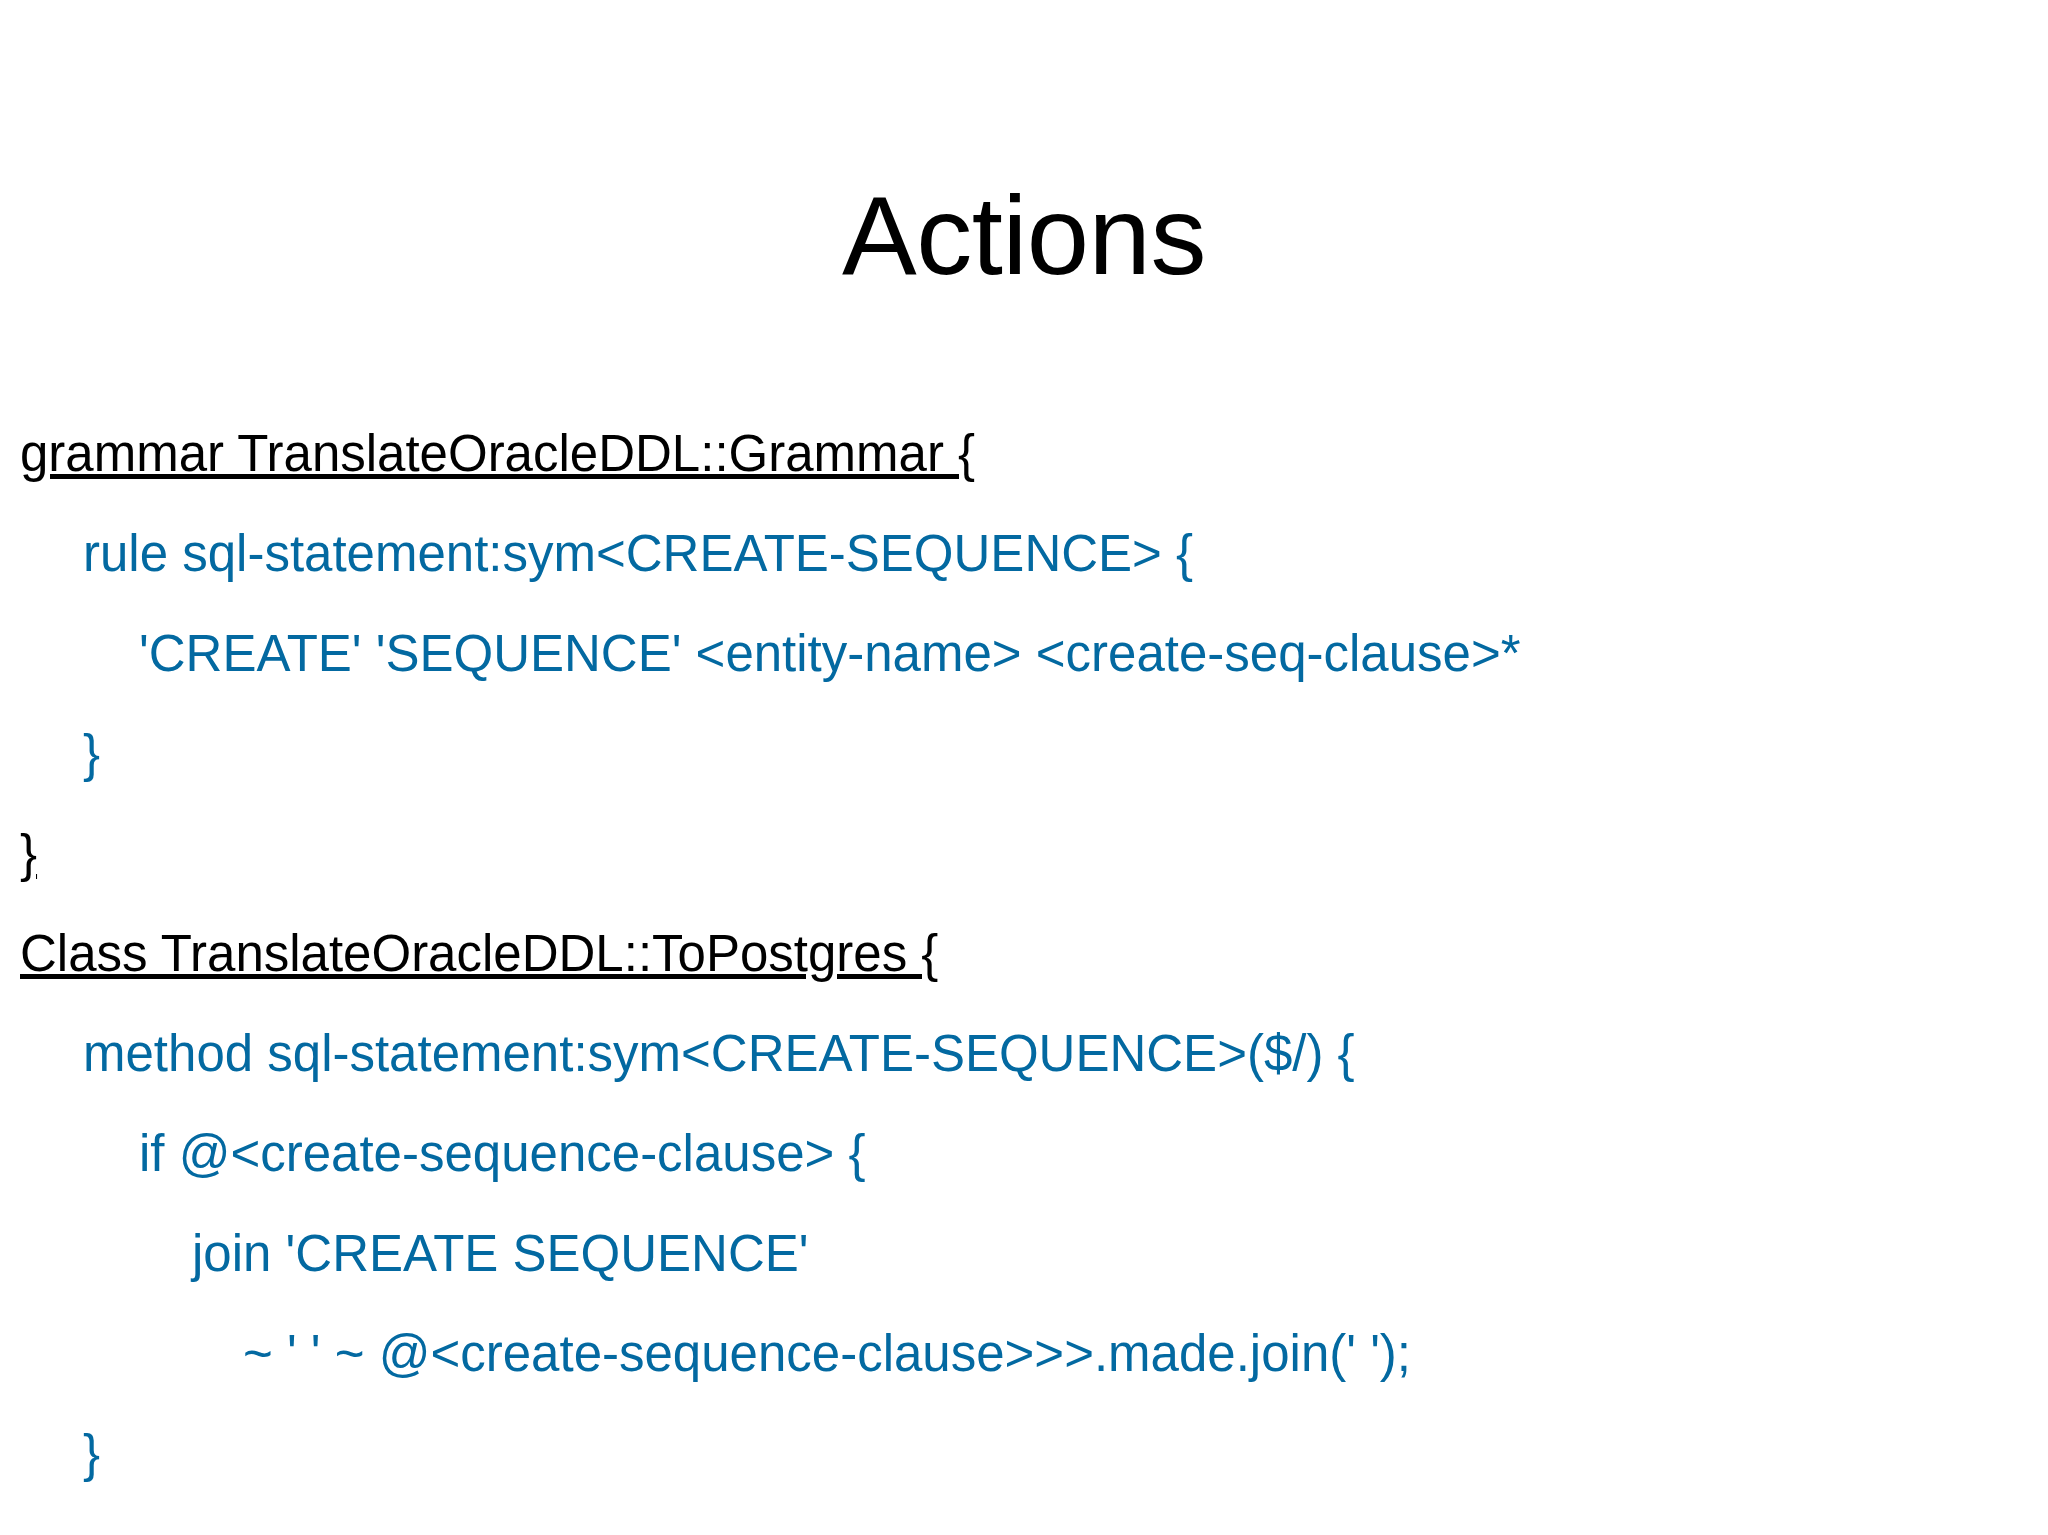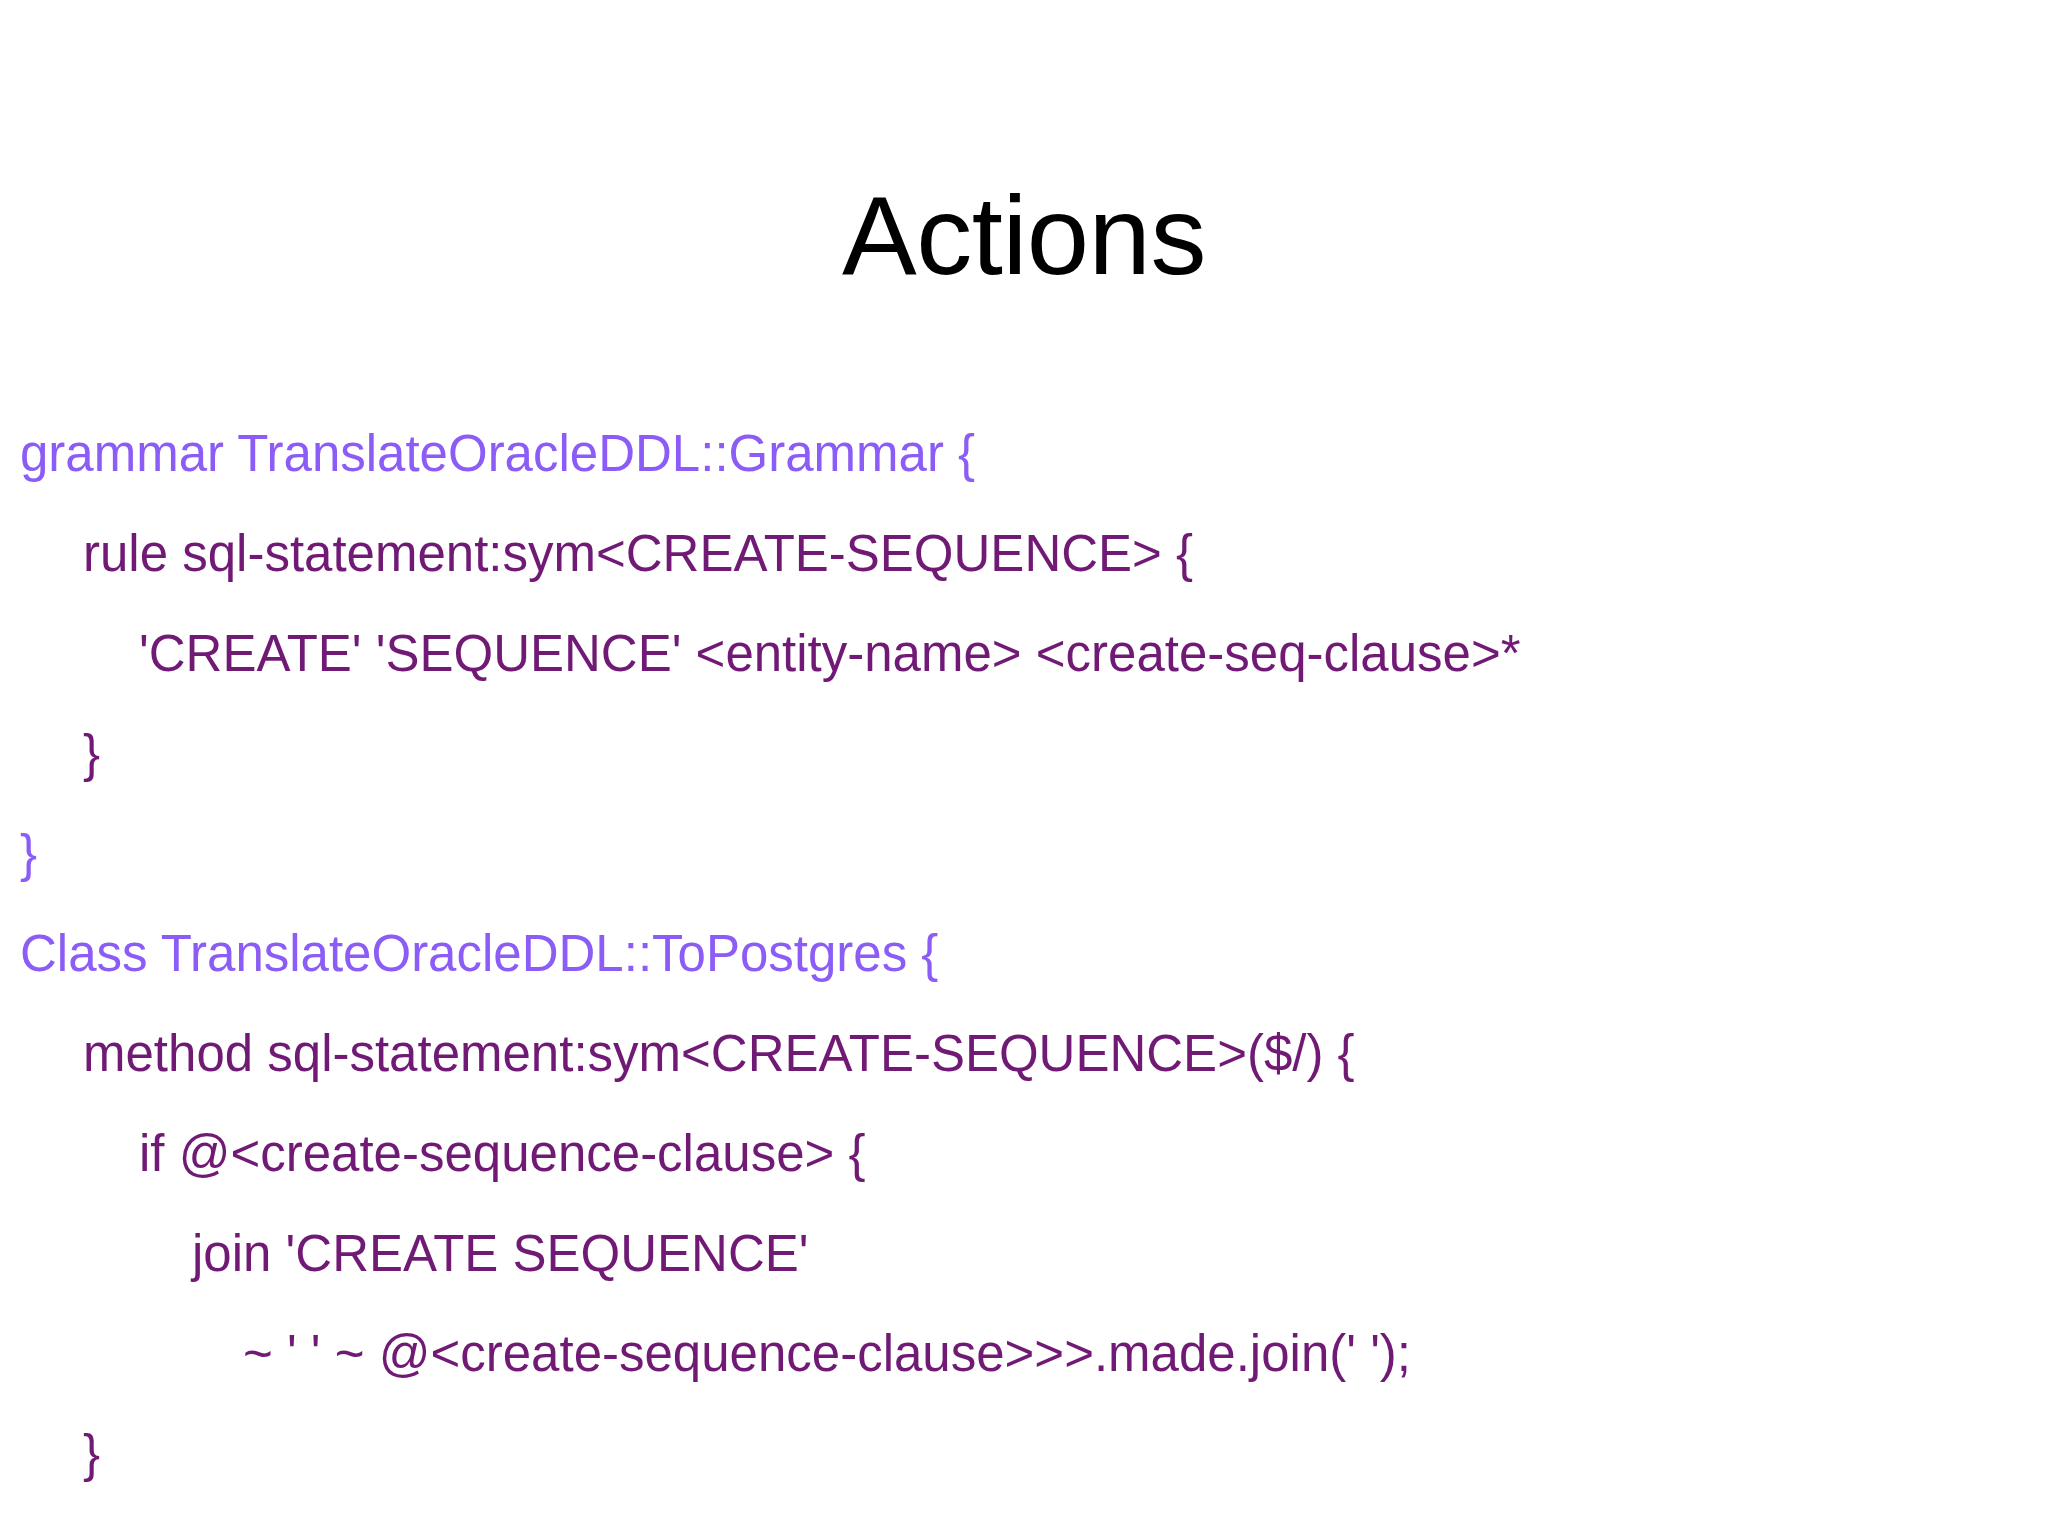--- a/index.html
+++ b/index.html
@@ -48,33 +48,34 @@
     line-height: 1.0;
     color: #000000;
   }
 
   .code-line {
     display: block;
     white-space: pre;
     height: 100px;
     line-height: 100px;
     font-size: 51px;
-    color: #701a75;
+    color: #0369a1;
     overflow: visible;
   }
 
   
   .ind-0 { padding-left: 0px; }
   .ind-1 { padding-left: 63px; }
   .ind-2 { padding-left: 119px; }
   .ind-3 { padding-left: 172px; }
   .ind-4 { padding-left: 223px; }
 
   .dim {
-    color: #8b5cf6;
+    color: #000000;
+    text-decoration: underline;
   }
 </style>
 </head>
 <body>
 
 <div class="slide">
 
   <div class="slide-title">Actions</div>
 
   <div class="code-block">

